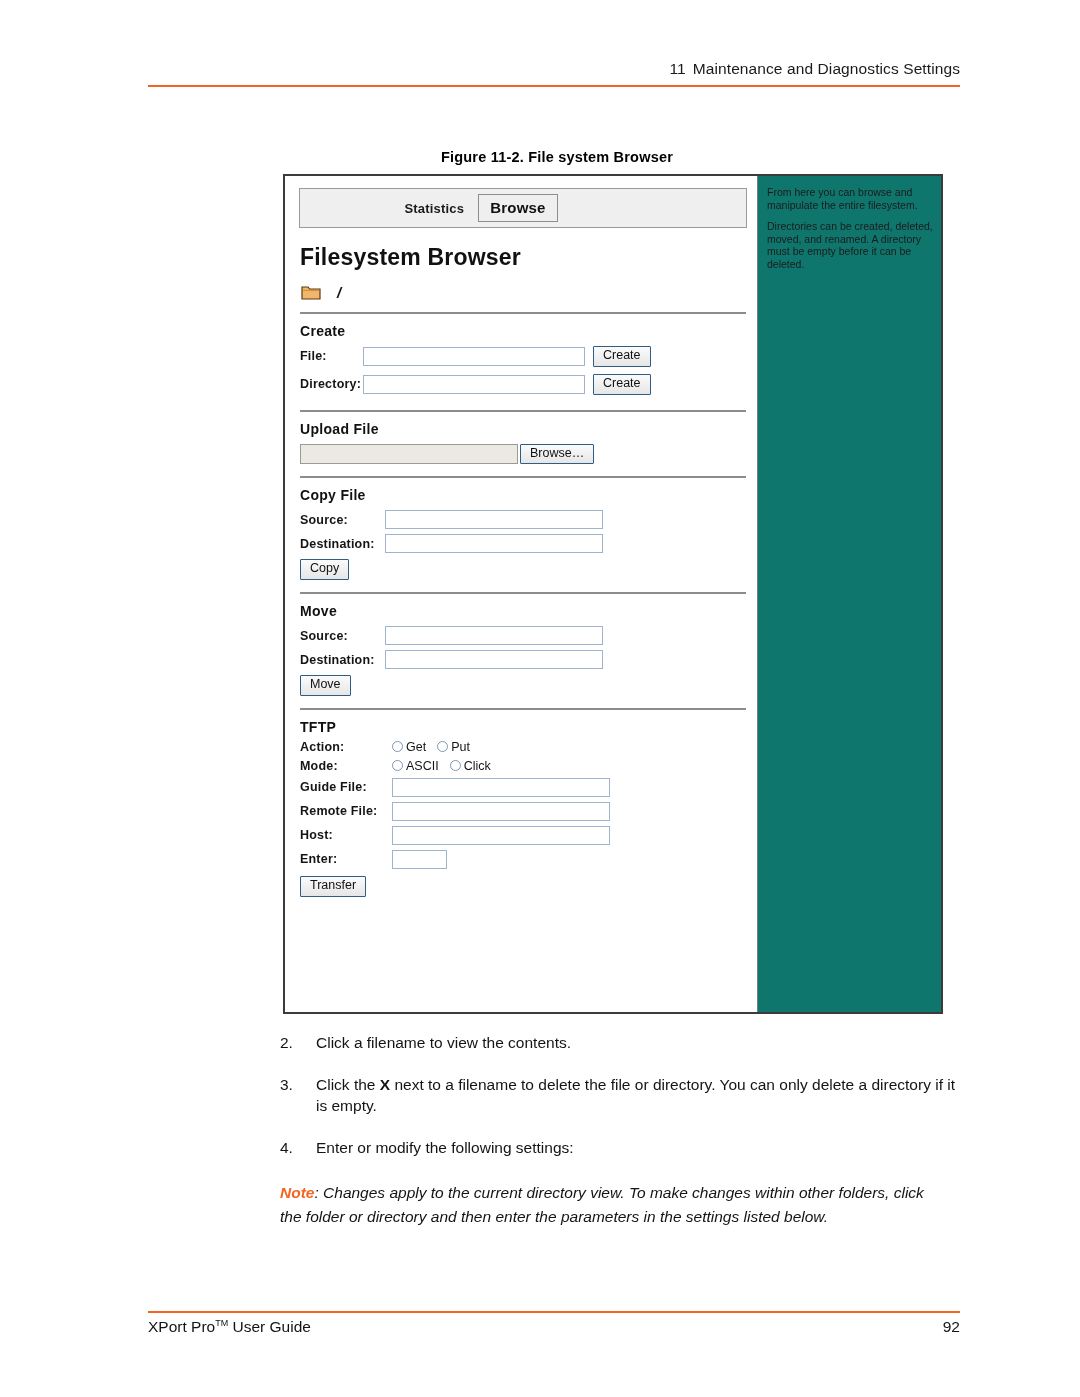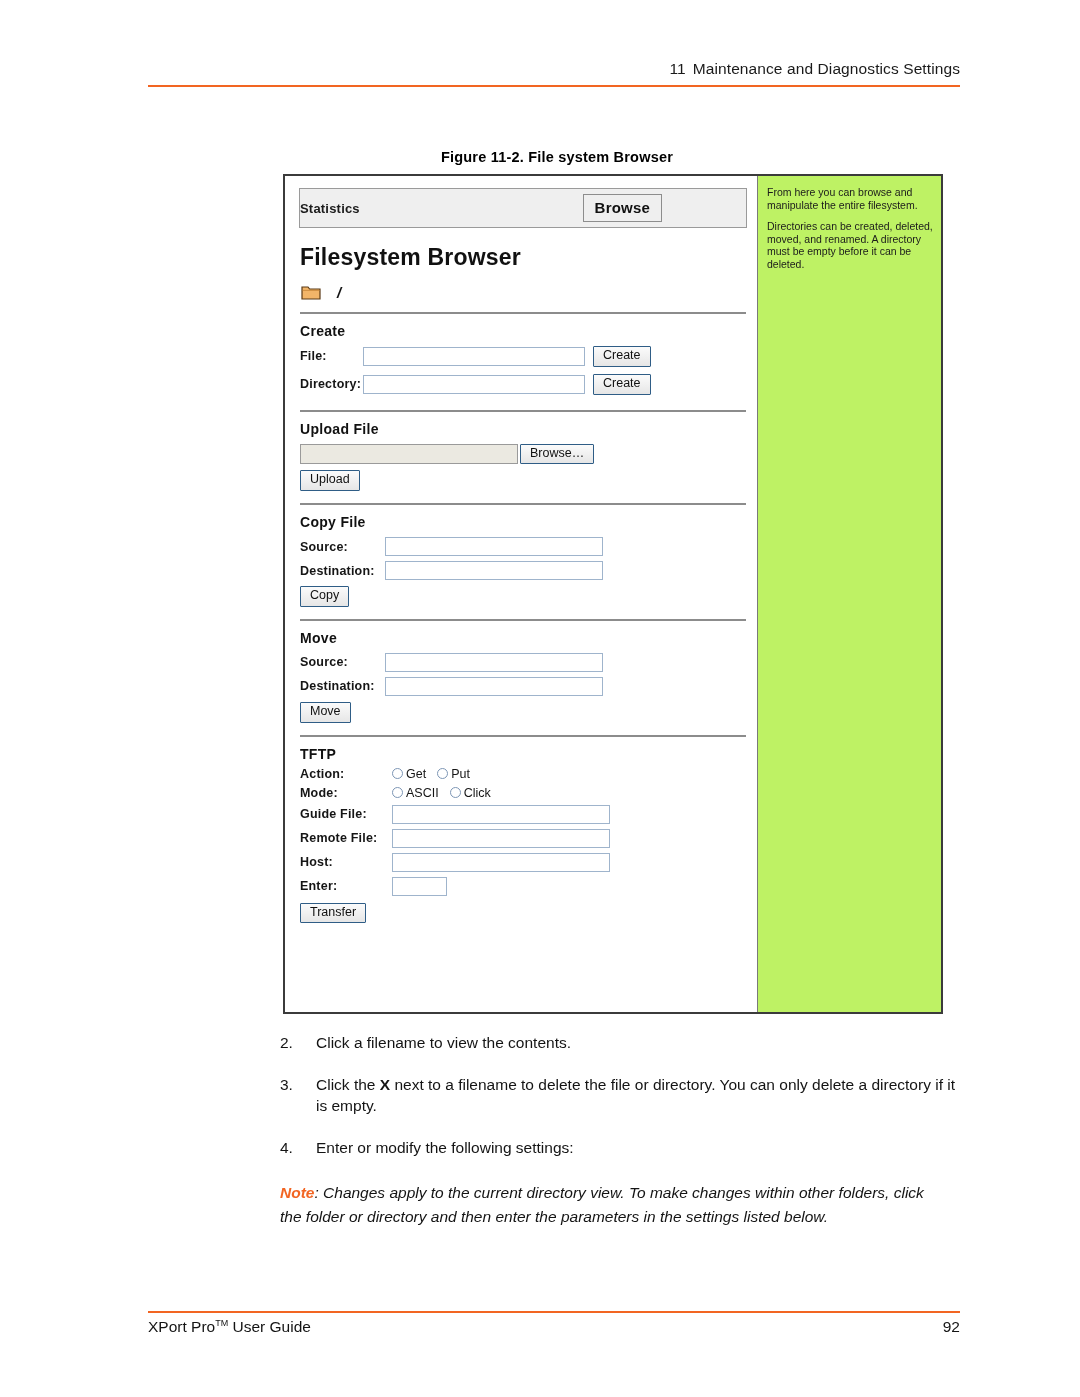--- a/index.html
+++ b/index.html
@@ -63,36 +63,36 @@
   }
   .shot-main {
     width: 472px;
     box-sizing: border-box;
     padding: 0;
     position: relative;
     background: #ffffff;
   }
   .shot-side {
     flex: 1;
-    background: #bef264;
+    background: #0f766e;
     border-left: 1px solid #7a7a7a;
     box-sizing: border-box;
     padding: 0;
   }
 
   
   .tabbar {
     margin: 12px 10px 0 14px;
     height: 40px;
     background: #efefef;
     border: 1px solid #9a9a9a;
     box-sizing: border-box;
     display: flex;
     align-items: center;
-    justify-content: space-between;
+    justify-content: center;
     padding-right: 84px;
   }
   .tab-static {
     font-size: 13px;
     font-weight: bold;
     color: #1b1b1b;
     margin-right: 14px;
     letter-spacing: .2px;
   }
   .tab-active {
@@ -301,23 +301,20 @@
       <input class="txtin" style="width: 222px;" type="text" value="">
       <button class="btn" style="margin-left:8px">Create</button>
     </div>
 
     <div class="divider" style="margin-top:15px"></div>
 
     <div class="sect-title">Upload File</div>
     <div class="row">
       <input class="txtin filled" style="width: 218px; height: 20px;" type="text" value="">
       <button class="btn" style="margin-left:2px">Browse…</button>
-    </div>
-    <div class="row" style="margin-top:6px">
-      <button class="btn">Upload</button>
     </div>
 
     <div class="divider" style="margin-top:12px"></div>
 
     <div class="sect-title">Copy File</div>
     <div class="row">
       <span class="lbl" style="width:85px">Source:</span>
       <input class="txtin" style="width: 218px;" type="text" value="">
     </div>
     <div class="row" style="margin-top:5px">

